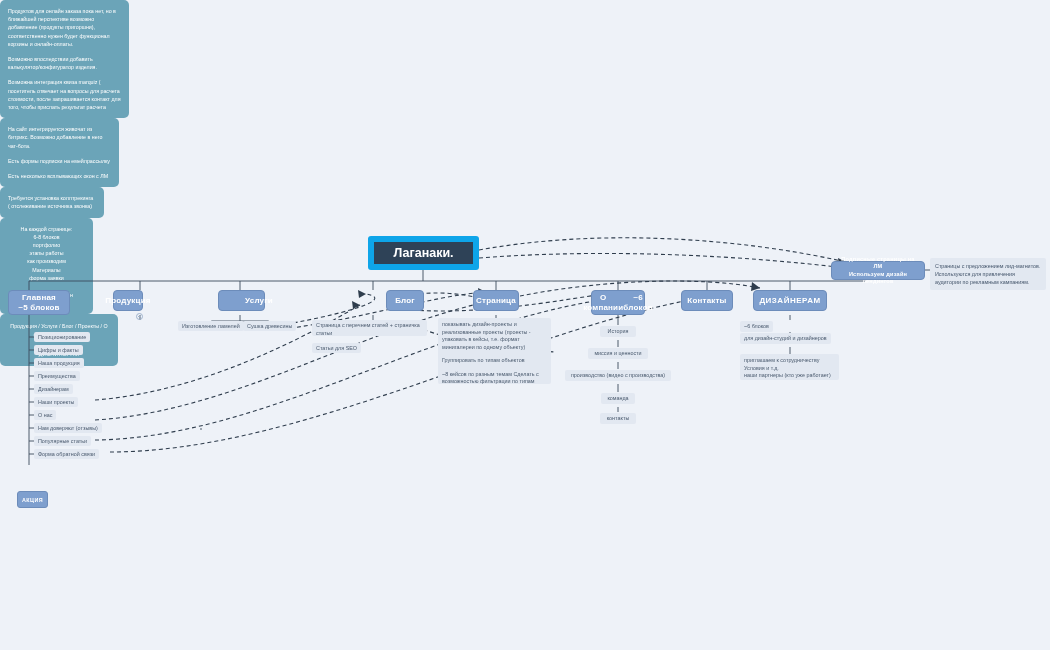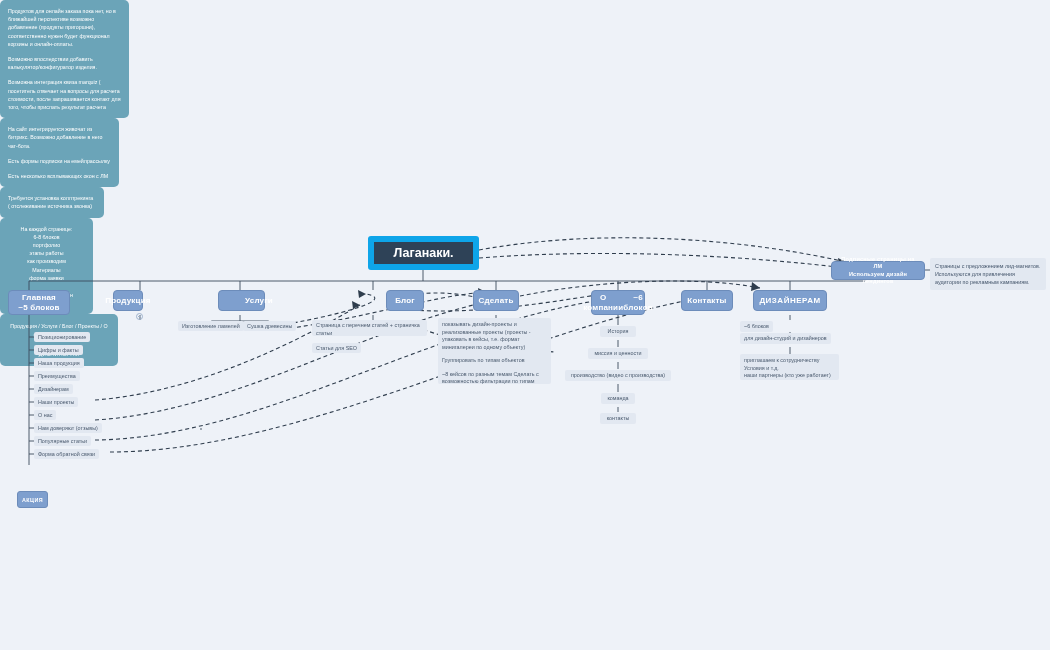--- a/index.html
+++ b/index.html
@@ -278,21 +278,21 @@
 
   <div class="node section-node" style="left:218px; top:290px; width:44px; height:21px;padding-left:40px;">
     <span>Услуги</span>
   </div>
 
   <div class="node section-node" style="left:370px; top:290px; width:38px; height:21px;margin-left:16px;">
     <span>Блог</span>
   </div>
 
   <div class="node section-node" style="left:473px; top:290px; width:46px; height:21px;">
-    <span>Сделать</span>
+    <span>Страница</span>
   </div>
 
   <div class="node section-node" style="left:591px; top:290px; width:54px; height:25px; ">
     <span>О компании</span>
     <span>~6 блоков</span>
   </div>
 
   <div class="node section-node" style="left:681px; top:290px; width:52px; height:21px;">
     <span>Контакты</span>
   </div>

